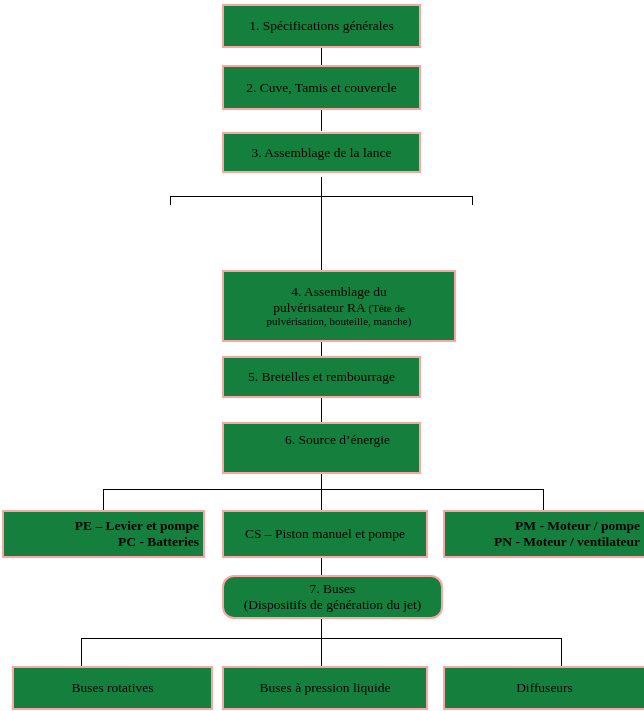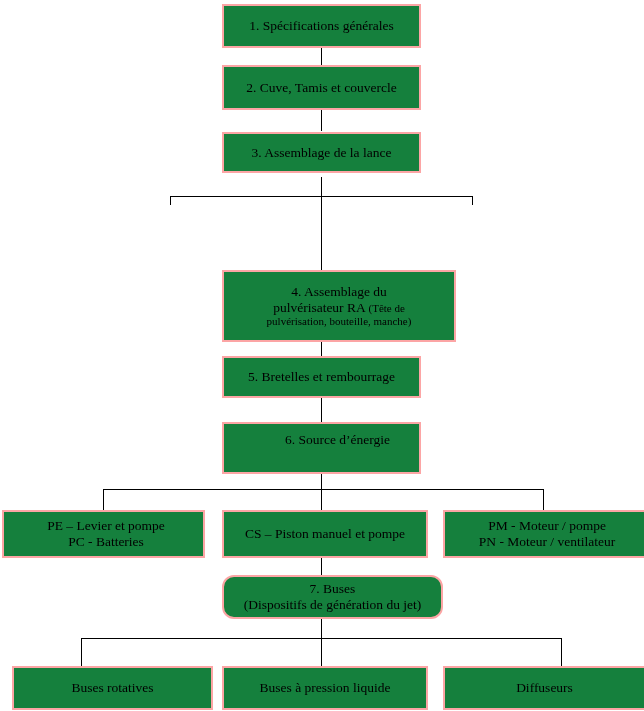--- a/index.html
+++ b/index.html
@@ -29,22 +29,23 @@
     font-size: 13.5px;
     padding: 2px 4px;
     z-index: 2;
   }
   .node .lines {
     display: block;
     width: 100%;
   }
   .node.left-text {
     justify-content: flex-start;
-    text-align: center;
+    text-align: right;
     padding-left: 9px;
+    font-weight: bold;
   }
   .node.top-text {
     align-items: flex-start;
     padding-top: 8px;
     padding-left: 36px;
   }
   .node .sub {
     font-size: 11px;
     display: block;
   }

